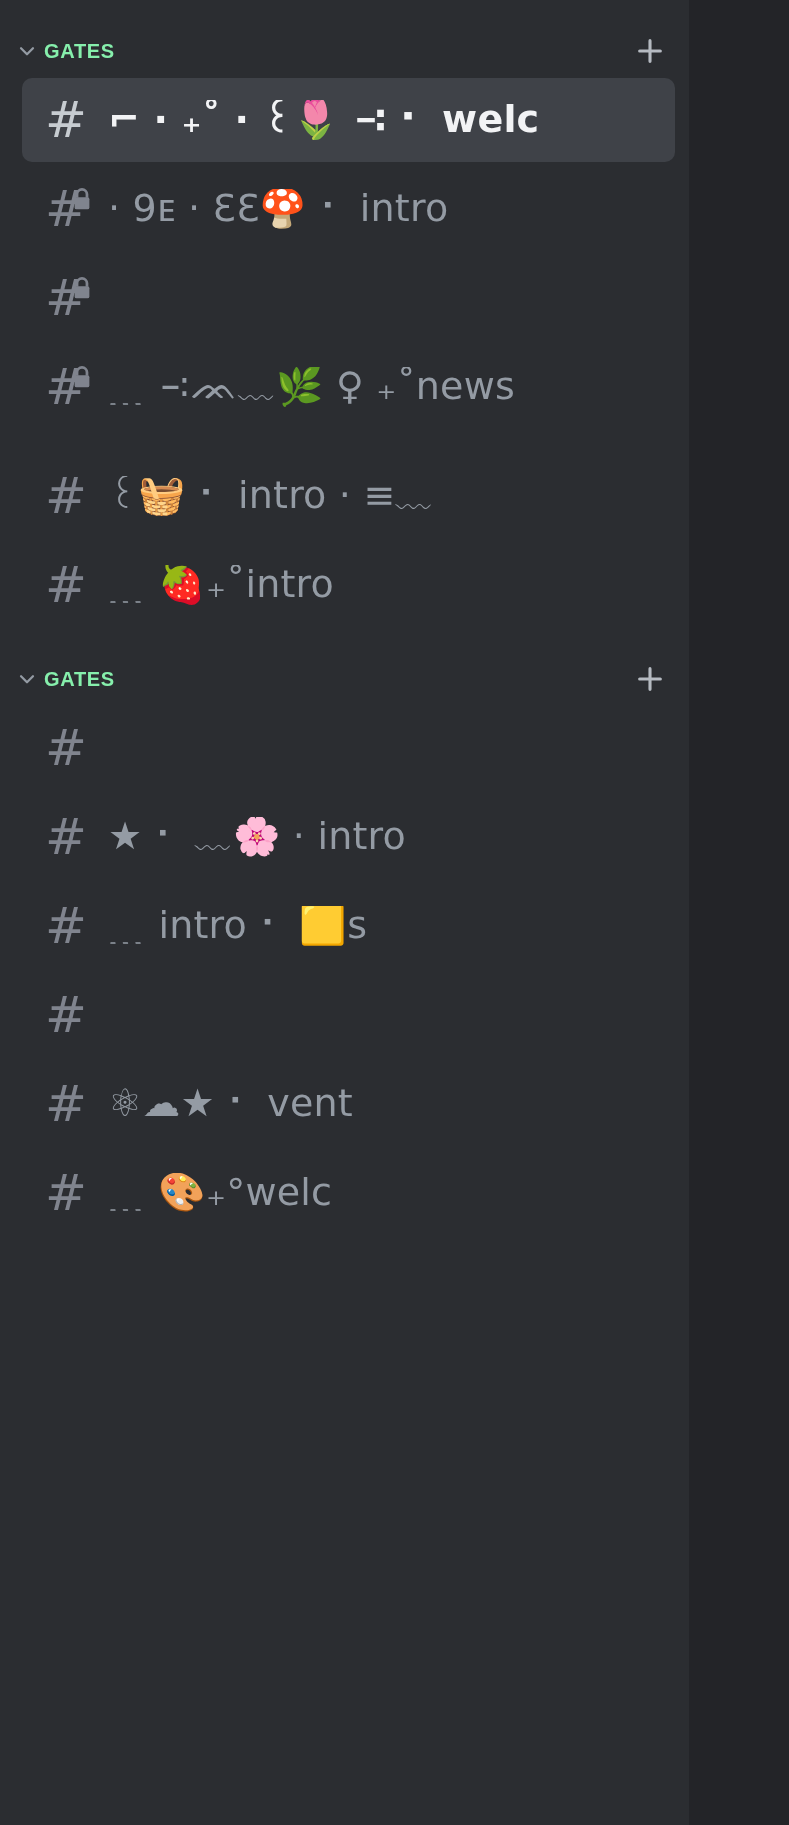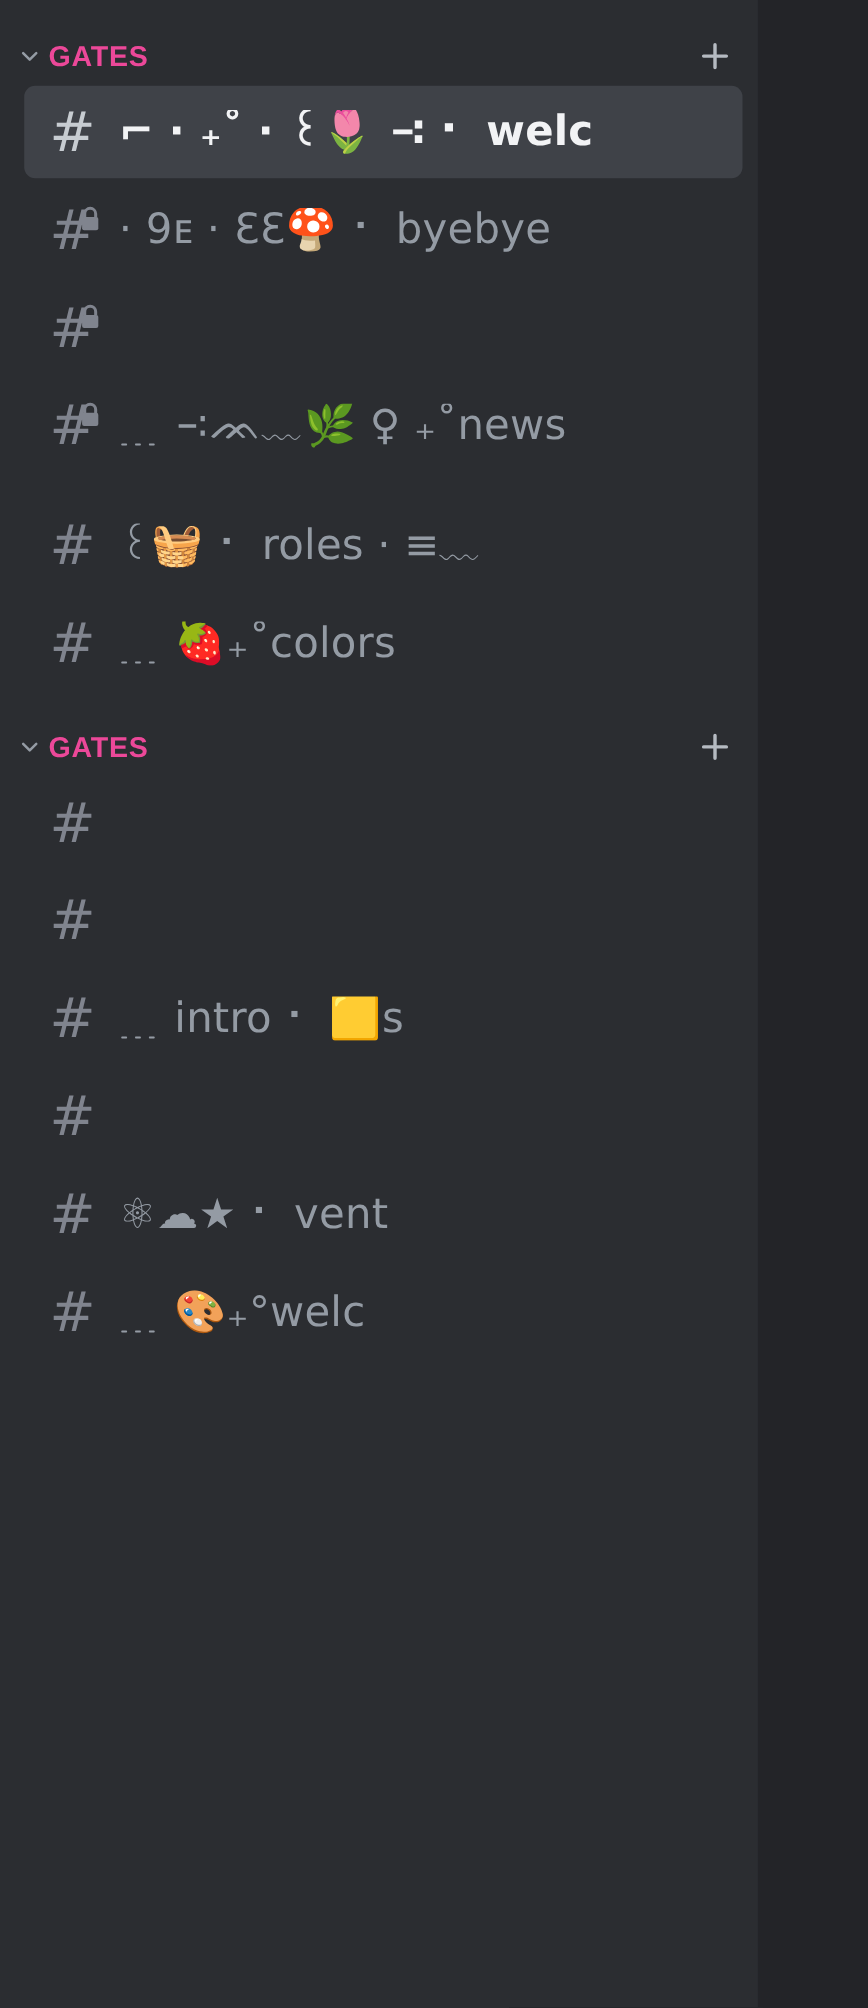--- a/index.html
+++ b/index.html
@@ -42,22 +42,22 @@
     height: 26px;
     flex: 0 0 26px;
     display: flex;
     align-items: center;
     justify-content: center;
     margin-right: 4px;
   }
   .cat-chevron svg { display: block; }
   .cat-label {
     flex: 1 1 auto;
-    color: #ec4899;
-    font-size: 26px;
+    color: #86efac;
+    font-size: 20px;
     font-weight: bold;
     letter-spacing: 0.7px;
     line-height: 1;
     white-space: nowrap;
   }
   .cat-plus {
     width: 34px;
     height: 34px;
     flex: 0 0 34px;
     display: flex;
@@ -156,21 +156,21 @@
       <div class="channel">
         <span class="ch-icon">
           <span class="hash">#</span>
           <span class="lockbadge">
             <svg width="22" height="24" viewBox="0 0 12 14" aria-hidden="true">
               <path d="M3.1 6.2 V4.3 a2.9 2.9 0 0 1 5.8 0 V6.2" fill="none" stroke="#80848e" stroke-width="1.6"></path>
               <rect x="1.7" y="6.0" width="8.6" height="7.0" rx="1.1" fill="#80848e"></rect>
             </svg>
           </span>
         </span>
-        <span class="ch-name">· 𝟫ᴇ · ƐƐ🍄 ⠂ byebye</span>
+        <span class="ch-name">· 𝟫ᴇ · ƐƐ🍄 ⠂ intro</span>
       </div>
       <div class="channel">
         <span class="ch-icon">
           <span class="hash">#</span>
           <span class="lockbadge">
             <svg width="22" height="24" viewBox="0 0 12 14" aria-hidden="true">
               <path d="M3.1 6.2 V4.3 a2.9 2.9 0 0 1 5.8 0 V6.2" fill="none" stroke="#80848e" stroke-width="1.6"></path>
               <rect x="1.7" y="6.0" width="8.6" height="7.0" rx="1.1" fill="#80848e"></rect>
             </svg>
           </span>
@@ -186,27 +186,27 @@
             </svg>
           </span>
         </span>
         <span class="ch-name">﹍ ∹ᨏ﹏🌿 ♀ ₊˚news</span>
       </div>
       <div class="group-gap"></div>
       <div class="channel">
         <span class="ch-icon">
           <span class="hash">#</span>
         </span>
-        <span class="ch-name">꒰🧺 ⠂ roles · ≡﹏</span>
-      </div>
-      <div class="channel">
-        <span class="ch-icon">
-          <span class="hash">#</span>
-        </span>
-        <span class="ch-name">﹍ 🍓₊˚colors</span>
+        <span class="ch-name">꒰🧺 ⠂ intro · ≡﹏</span>
+      </div>
+      <div class="channel">
+        <span class="ch-icon">
+          <span class="hash">#</span>
+        </span>
+        <span class="ch-name">﹍ 🍓₊˚intro</span>
       </div>
       <div class="group-gap"></div>
       <div class="category">
         <span class="cat-chevron">
           <svg width="26" height="26" viewBox="0 0 24 24" aria-hidden="true">
             <path d="M6.5 9.5 L12 15 L17.5 9.5" fill="none" stroke="#949ba4" stroke-width="2.1" stroke-linecap="round" stroke-linejoin="round"></path>
           </svg>
         </span>
         <span class="cat-label">GATES</span>
         <span class="cat-plus">
@@ -217,20 +217,21 @@
       </div>
       <div class="channel">
         <span class="ch-icon">
           <span class="hash">#</span>
         </span>
       </div>
       <div class="channel">
         <span class="ch-icon">
           <span class="hash">#</span>
         </span>
+        <span class="ch-name">★ ⠂ ﹏🌸 · intro</span>
       </div>
       <div class="channel">
         <span class="ch-icon">
           <span class="hash">#</span>
         </span>
         <span class="ch-name">﹍ intro ⠂ 🟨ꜱ</span>
       </div>
       <div class="channel">
         <span class="ch-icon">
           <span class="hash">#</span>

